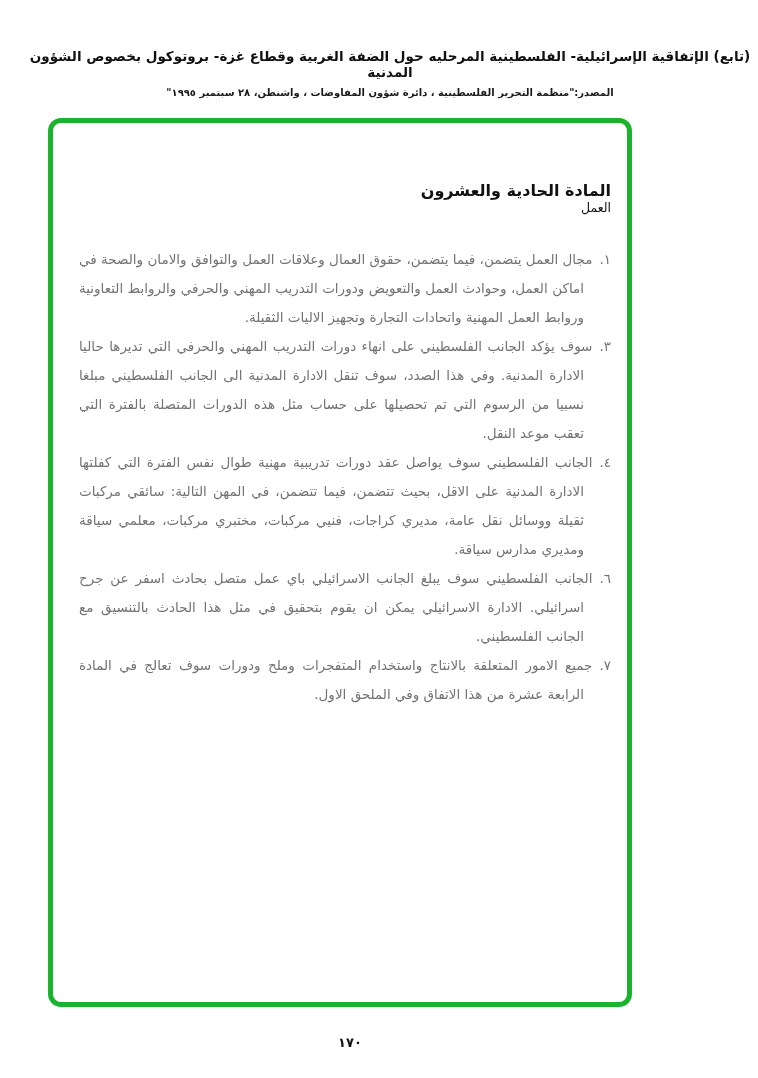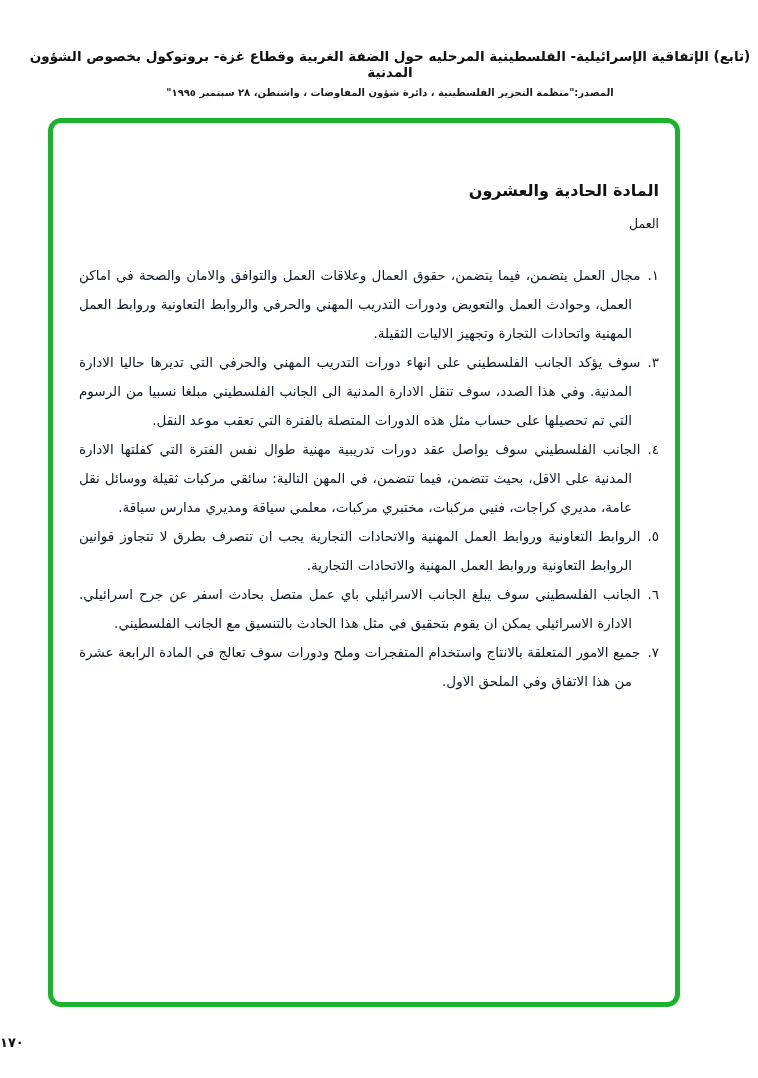--- a/index.html
+++ b/index.html
@@ -29,65 +29,64 @@
   .doc-header .line2 {
     font-size: 10px;
     font-weight: bold;
     margin-top: 7px;
     color: #1a1a1a;
   }
   .article-box {
     position: absolute;
     left: 48px;
     top: 118px;
-    width: 632px;
+    width: 584px;
     height: 889px;
     box-sizing: border-box;
     border: 5px solid #1bb32d;
     border-radius: 13px;
     padding: 58px 16px 0 26px;
     direction: rtl;
     background: #ffffff;
   }
   .article-title {
     font-size: 16px;
     font-weight: bold;
     text-align: right;
     margin: 0;
     padding-left: 0;
   }
   .article-subtitle {
     font-size: 12.5px;
     font-weight: normal;
     text-align: right;
-    margin-top: 16px;
   }
   .clauses {
     margin-top: 30px;
   }
   .clause {
     font-size: 13.5px;
     line-height: 29px;
     text-align: justify;
     text-justify: inter-word;
     padding-right: 27px;
     text-indent: -27px;
-    color: #0f172a;
+    color: #737373;
   }
   .clause .num {
     display: inline;
     margin-left: 7px;
     font-weight: normal;
   }
   .page-number {
     position: absolute;
     left: 0;
     right: 58px;
     bottom: 28px;
-    text-align: left;
+    text-align: center;
     font-size: 13px;
     font-weight: bold;
     direction: rtl;
   }
 </style>
 </head>
 <body>
 
 <header class="doc-header">
   <div class="line1">(تابع) الإتفاقية الإسرائيلية- الفلسطينية المرحليه حول الضفة الغربية وقطاع غزة- بروتوكول بخصوص الشؤون المدنية</div>
@@ -95,19 +94,18 @@
 </header>
 
 <section class="article-box" style="border-color: rgb(27, 179, 45);">
   <h1 class="article-title">المادة الحادية والعشرون</h1>
   <div class="article-subtitle">العمل</div>
 
   <div class="clauses">
     <div class="clause"><span class="num">١.</span><span>مجال العمل يتضمن، فيما يتضمن، حقوق العمال وعلاقات العمل والتوافق والامان والصحة في اماكن العمل، وحوادث العمل والتعويض ودورات التدريب المهني والحرفي والروابط التعاونية وروابط العمل المهنية واتحادات التجارة وتجهيز الاليات الثقيلة.</span></div>
     <div class="clause"><span class="num">٣.</span><span>سوف يؤكد الجانب الفلسطيني على انهاء دورات التدريب المهني والحرفي التي تديرها حاليا الادارة المدنية. وفي هذا الصدد، سوف تنقل الادارة المدنية الى الجانب الفلسطيني مبلغا نسبيا من الرسوم التي تم تحصيلها على حساب مثل هذه الدورات المتصلة بالفترة التي تعقب موعد النقل.</span></div>
     <div class="clause"><span class="num">٤.</span><span>الجانب الفلسطيني سوف يواصل عقد دورات تدريبية مهنية طوال نفس الفترة التي كفلتها الادارة المدنية على الاقل، بحيث تتضمن، فيما تتضمن، في المهن التالية: سائقي مركبات ثقيلة ووسائل نقل عامة، مديري كراجات، فنيي مركبات، مختبري مركبات، معلمي سياقة ومديري مدارس سياقة.</span></div>
-    <div class="clause"><span class="num">٥.</span><span>الروابط التعاونية وروابط العمل المهنية والاتحادات التجارية يجب ان تتصرف بطرق لا تتجاوز قوانين الروابط التعاونية وروابط العمل المهنية والاتحادات التجارية.</span></div>
     <div class="clause"><span class="num">٦.</span><span>الجانب الفلسطيني سوف يبلغ الجانب الاسرائيلي باي عمل متصل بحادث اسفر عن جرح اسرائيلي. الادارة الاسرائيلي يمكن ان يقوم بتحقيق في مثل هذا الحادث بالتنسيق مع الجانب الفلسطيني.</span></div>
     <div class="clause"><span class="num">٧.</span><span>جميع الامور المتعلقة بالانتاج واستخدام المتفجرات وملح ودورات سوف تعالج في المادة الرابعة عشرة من هذا الاتفاق وفي الملحق الاول.</span></div>
   </div>
 </section>
 
 <div class="page-number">١٧٠</div>
 
 </body></html>

